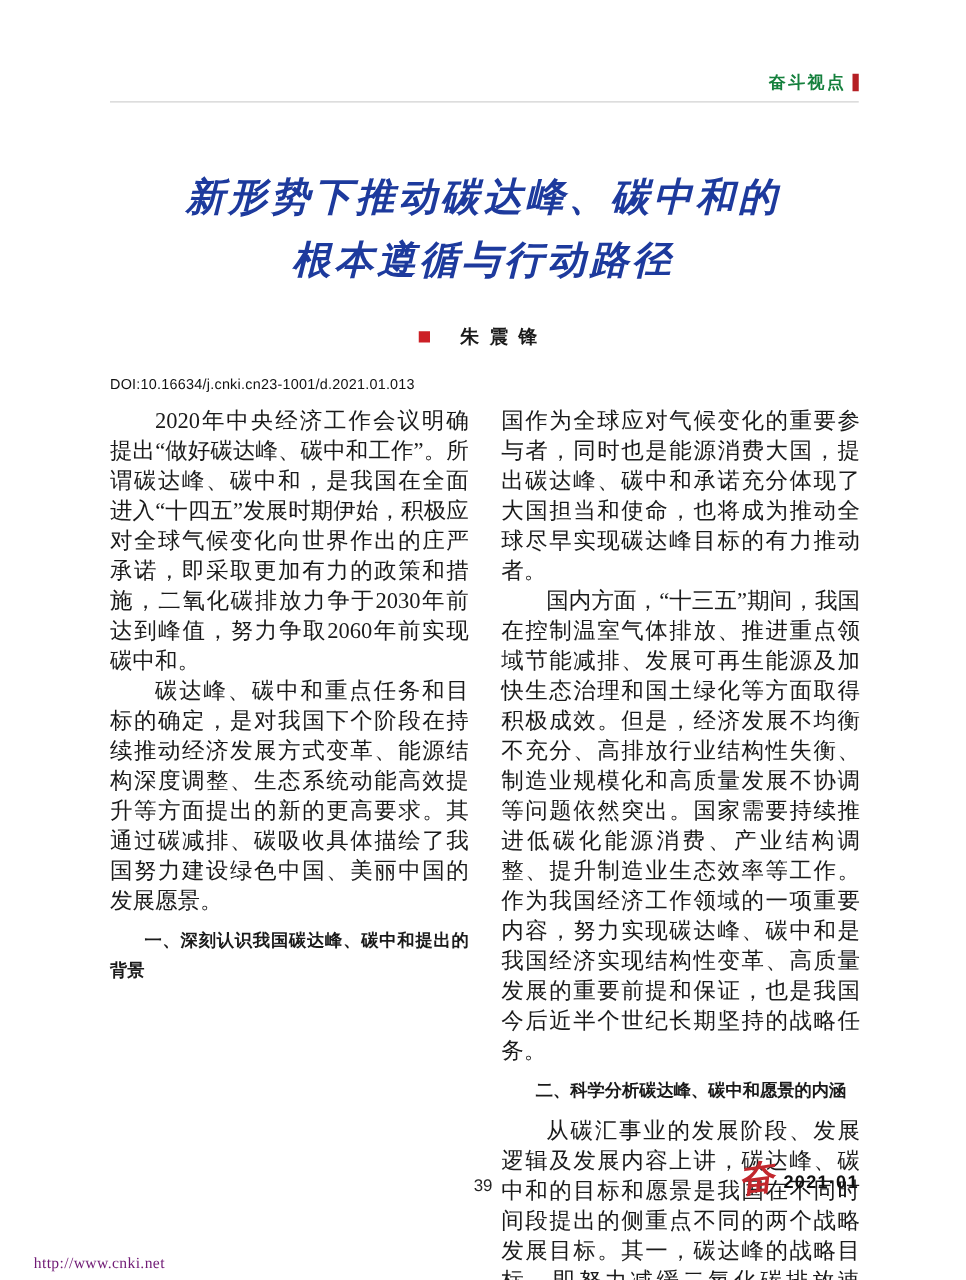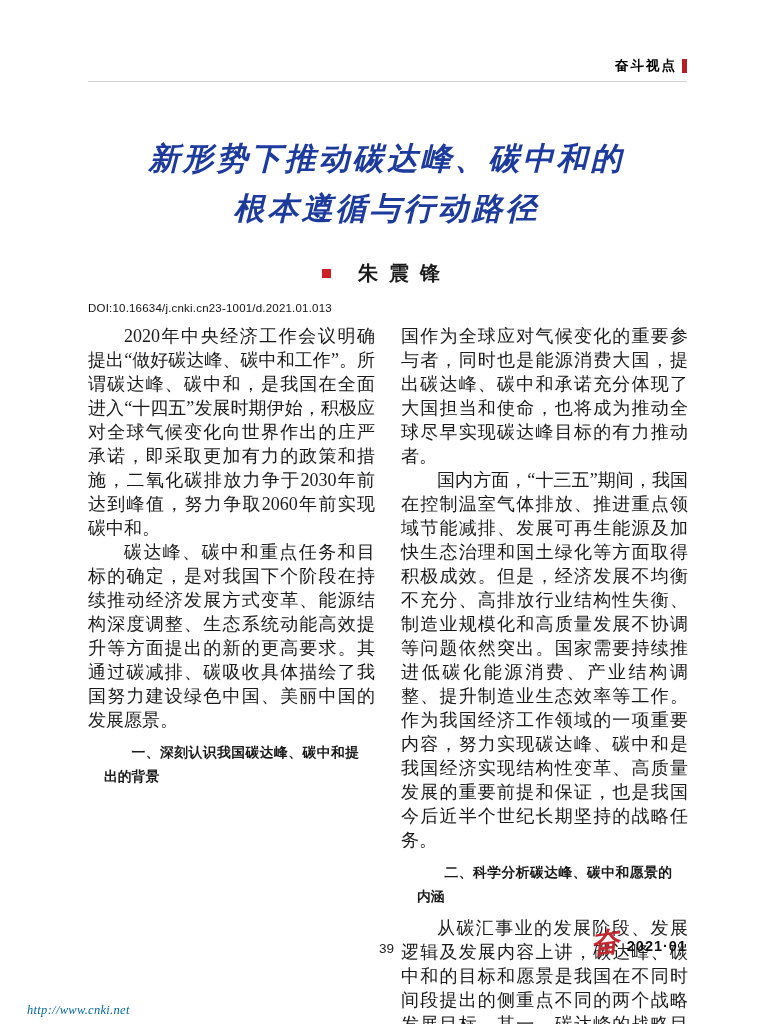--- a/index.html
+++ b/index.html
@@ -12,21 +12,21 @@
     font-family:"Liberation Serif", serif;
     color:#1a1a1a;
     overflow:hidden;
   }
   
   .masthead {
     position:absolute; top:57px; right:86px;
     display:flex; align-items:center; gap:5px;
   }
   .masthead-label {
-    color:#000000; font-weight:bold; font-size:13.5px;
+    color:#15803d; font-weight:bold; font-size:13.5px;
     letter-spacing:2px;
     font-family:Liberation Serif, serif;
   }
   .masthead-bar { width:5px; height:14px; background:#b51f24; display:inline-block; }
   .rule {
     position:absolute; top:81px; left:88px; right:86px;
     border-top:1px solid #d2d2d2;
   }
   
   .title {
@@ -41,21 +41,21 @@
     line-height:1.62;
   }
   .title .title-line { display:block; }
   
   .author-row {
     position:absolute; top:260px; left:0; right:0;
     display:flex; justify-content:center; align-items:center; gap:16px;
   }
   .author-marker { width:9px; height:9px; background:#cc2026; flex:0 0 auto; }
   .author-name {
-    font-weight:bold; font-size:20px; letter-spacing:0.55em;
+    font-weight:bold; font-size:15px; letter-spacing:0.55em;
     text-indent:0.55em; 
   }
   
   .content {
     position:absolute; top:300px; left:88px; width:600px;
     display:flex; gap:26px;
   }
   .col { width:287px; }
   .col-right { padding-top:24px; }
   .doi {
@@ -64,21 +64,21 @@
     letter-spacing:0.2px;
   }
   .para {
     font-size:18px; line-height:24px;
     text-align:justify; text-indent:2em;
   }
   .para.no-indent { text-indent:0; }
   .heading {
     font-size:13.8px; line-height:24px; font-weight:bold;
     text-indent:2em; text-align:justify;
-    margin:9px 16px 7px;
+    margin:9px 0 7px;
   }
   
   .page-number {
     position:absolute; top:941px; left:0; right:0;
     text-align:center; font-size:13.5px;
     font-family:"Liberation Sans", sans-serif;
     color:#222;
   }
   .issue-block {
     position:absolute; top:928px; right:86px;
@@ -95,21 +95,21 @@
     font-family:"Liberation Sans", sans-serif;
     font-weight:bold; font-size:14.5px; letter-spacing:1px;
     padding-bottom:4px; color:#111;
   }
   .copyright {
     position:absolute; top:1003px; left:27px; right:27px;
     display:flex; justify-content:space-between; align-items:baseline;
     font-size:12.5px; letter-spacing:0.3px;
     color:#b4bfc9;
   }
-  .copyright .url { color:#0369a1;font-style:italic; }
+  .copyright .url { color:#701a75; }
 </style>
 </head>
 <body>
 
 <div class="page">
 
   <div class="masthead">
     <span class="masthead-label">奋斗视点</span>
     <span class="masthead-bar"></span>
   </div>

